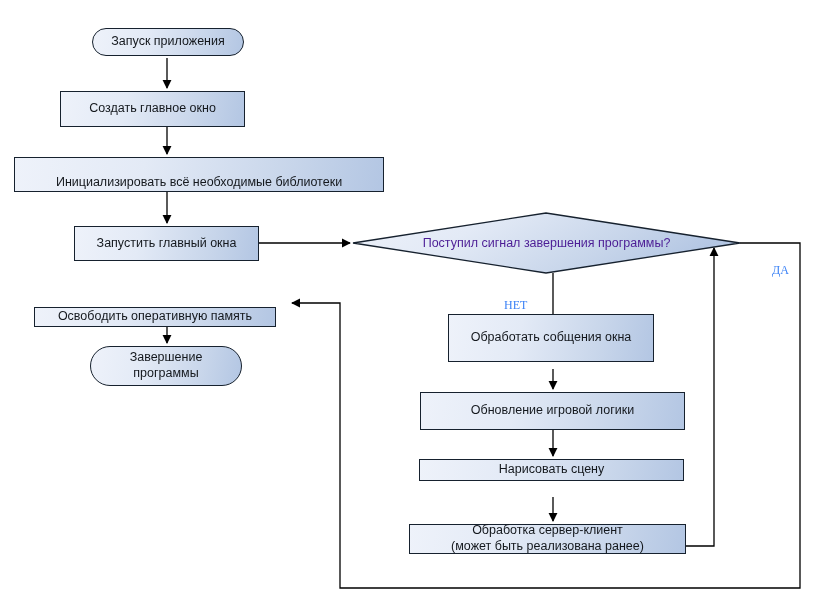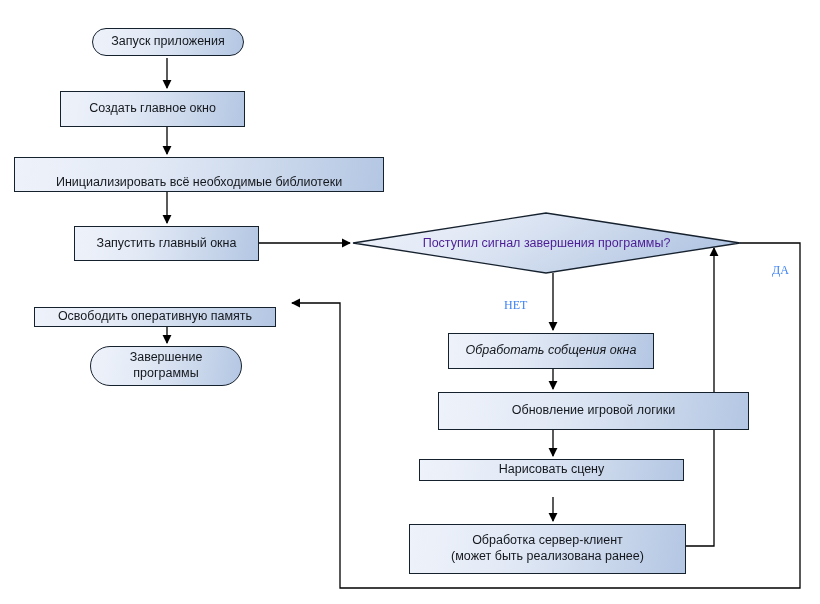--- a/index.html
+++ b/index.html
@@ -128,33 +128,33 @@
   </div>
 
   <div class="node" style="left:74px; top:226px; width:185px; height:35px;">
     <span class="label">Запустить главный окна</span>
   </div>
 
   <div class="decision" style="left:353px; top:213px; width:387px; height:60px;">
     <span class="dlabel">Поступил сигнал завершения программы?</span>
   </div>
 
-  <div class="node" style="left:448px; top:333px; width:206px; height:36px;font-style:italic;">
+  <div class="node" style="left:448px; top:314px; width:206px; height:48px;">
     <span class="label">Обработать собщения окна</span>
   </div>
 
-  <div class="node" style="left:438px; top:392px; width:311px; height:38px;">
+  <div class="node" style="left:420px; top:392px; width:265px; height:38px;">
     <span class="label">Обновление игровой логики</span>
   </div>
 
   <div class="node" style="left:419px; top:459px; width:265px; height:22px;">
     <span class="label">Нарисовать сцену</span>
   </div>
 
-  <div class="node" style="left:409px; top:524px; width:277px; height:50px;">
+  <div class="node" style="left:409px; top:524px; width:277px; height:30px;">
     <span class="label">Обработка сервер-клиент
 (может быть реализована ранее)</span>
   </div>
 
   <div class="node" style="left:34px; top:285px; width:242px; height:20px;margin-top:22px;">
     <span class="label">Освободить оперативную память</span>
   </div>
 
   <div class="node terminator" style="left:90px; top:346px; width:152px; height:40px;">
     <span class="label">Завершение программы</span>

